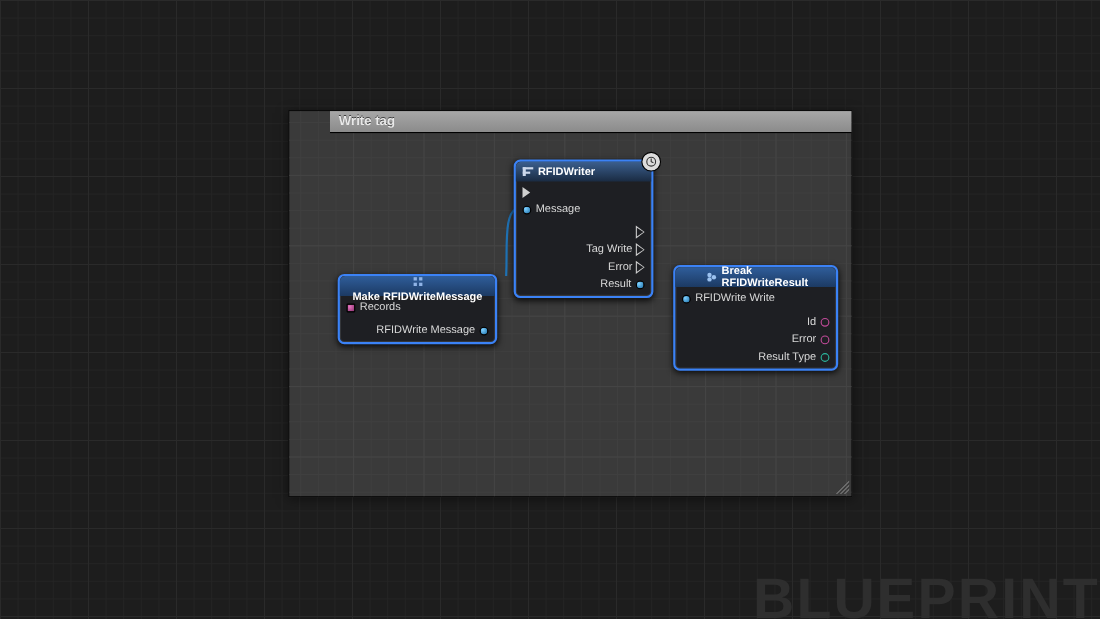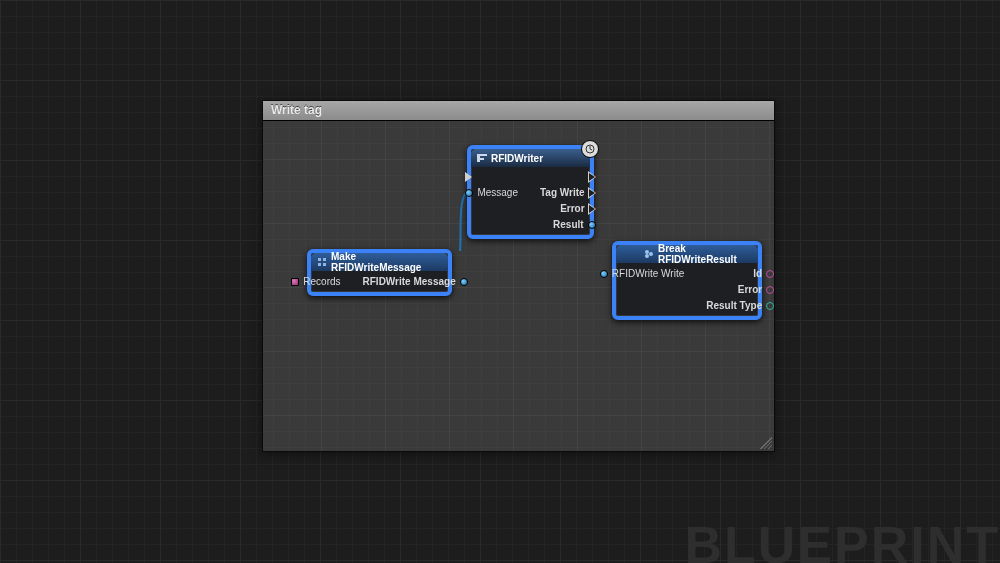--- a/index.html
+++ b/index.html
@@ -57,78 +57,80 @@
   .panel-title-bar {
     position: relative;
     height: 20px;
     background: linear-gradient(#a7a7a7, #8b8b8b);
     border-bottom: 1px solid #000;
     color: #e9e9e9;
     font-size: 12px;
     font-weight: 600;
     padding: 2px 8px;
     text-shadow: 0 -1px 0 rgba(0,0,0,.6);
+    margin-left: 37px;
   }
   .resize-handle {
     position:absolute; right:2px; bottom:2px;
     width:12px;height:12px;
     background:
       linear-gradient(135deg, transparent 0 50%, #6a6a6a 50% 55%, transparent 55% 65%, #6a6a6a 65% 70%, transparent 70% 80%, #6a6a6a 80% 85%, transparent 85%);
   }
   
   .node {
     position: absolute;
     background: #1e1f23;
-    border: 4px solid #3b82f6;
+    border: 2px solid #3b82f6;
     border-radius: 6px;
     box-shadow: 0 2px 6px rgba(0,0,0,.8), inset 0 0 0 1px #34363a;
     color: #d9d9d9;
     font-size: 10px;
   }
   .node-header {
     height: 18px;
     border-radius: 5px 5px 0 0;
     display: flex;
     align-items: center;
     padding: 0 6px;
     font-size: 10px;
     font-weight: 700;
     color: #fff;
     gap:4px;
     position: relative;
   }
   .node-body {
     padding: 5px 6px;
     display: flex;
-    justify-content: center;
-    gap:22px;
+    justify-content: flex-start;
+    gap:10px;
+    flex-direction:column;
   }
   .col { display:flex; flex-direction:column; gap:5px; }
-  .col.right { align-items:flex-end; text-align:right;font-weight:bold;}
+  .col.right { align-items:flex-end; text-align:right;}
   .row { display:flex; align-items:center; gap:4px; white-space:nowrap;}
   .pin { width:8px;height:8px;border-radius:50%; border:1px solid #000; flex:none;}
   .pin.blue { background: radial-gradient(circle at 30% 30%, #7fd0ff, #1a6ea8); }
   .pin.cyanhollow { background:transparent; border:1px solid #2bb59d;}
   .pin.magentahollow { background:transparent; border:1px solid #c24b9a;}
   .pin.magenta { background: radial-gradient(circle at 30% 30%, #e676c0, #8a2f6e); width:8px;height:8px;border-radius:1px;}
   .exec {
     width:0;height:0; border-top:5px solid transparent; border-bottom:5px solid transparent;
     border-left:7px solid #cfcfcf; flex:none;
   }
   .exec.hollow { border-left-color:transparent; position:relative;}
   .exec.hollow::before{
     content:""; position:absolute; left:-8px; top:-6px;
     width:0;height:0;border-top:6px solid transparent;border-bottom:6px solid transparent;border-left:8px solid #cfcfcf;
   }
   .exec.hollow::after{
     content:""; position:absolute; left:-7px; top:-4px;
     width:0;height:0;border-top:4px solid transparent;border-bottom:4px solid transparent;border-left:6px solid #1e1f23;
   }
   .hdr-icon { width:10px;height:10px; flex:none;}
-  .hdr-make { background: linear-gradient(180deg,#2f5d9a,#1c3a63);}
+  .hdr-make { background: linear-gradient(180deg,#2f5d9a,#1c3a63); flex-direction: column;}
   .hdr-func { background: linear-gradient(180deg,#3b5f8e,#1a2b42);}
   .hdr-break { background: linear-gradient(180deg,#2f5d9a,#1c3a63); padding-left: 28px;}
   .latent-badge {
     position:absolute; top:-9px; right:-9px; width:18px;height:18px;border-radius:50%;
     background:#dcdcdc; border:1px solid #000; display:flex;align-items:center;justify-content:center;
   }
   
   svg.wires { position:absolute; inset:0; pointer-events:none; }
 </style>
 </head>

